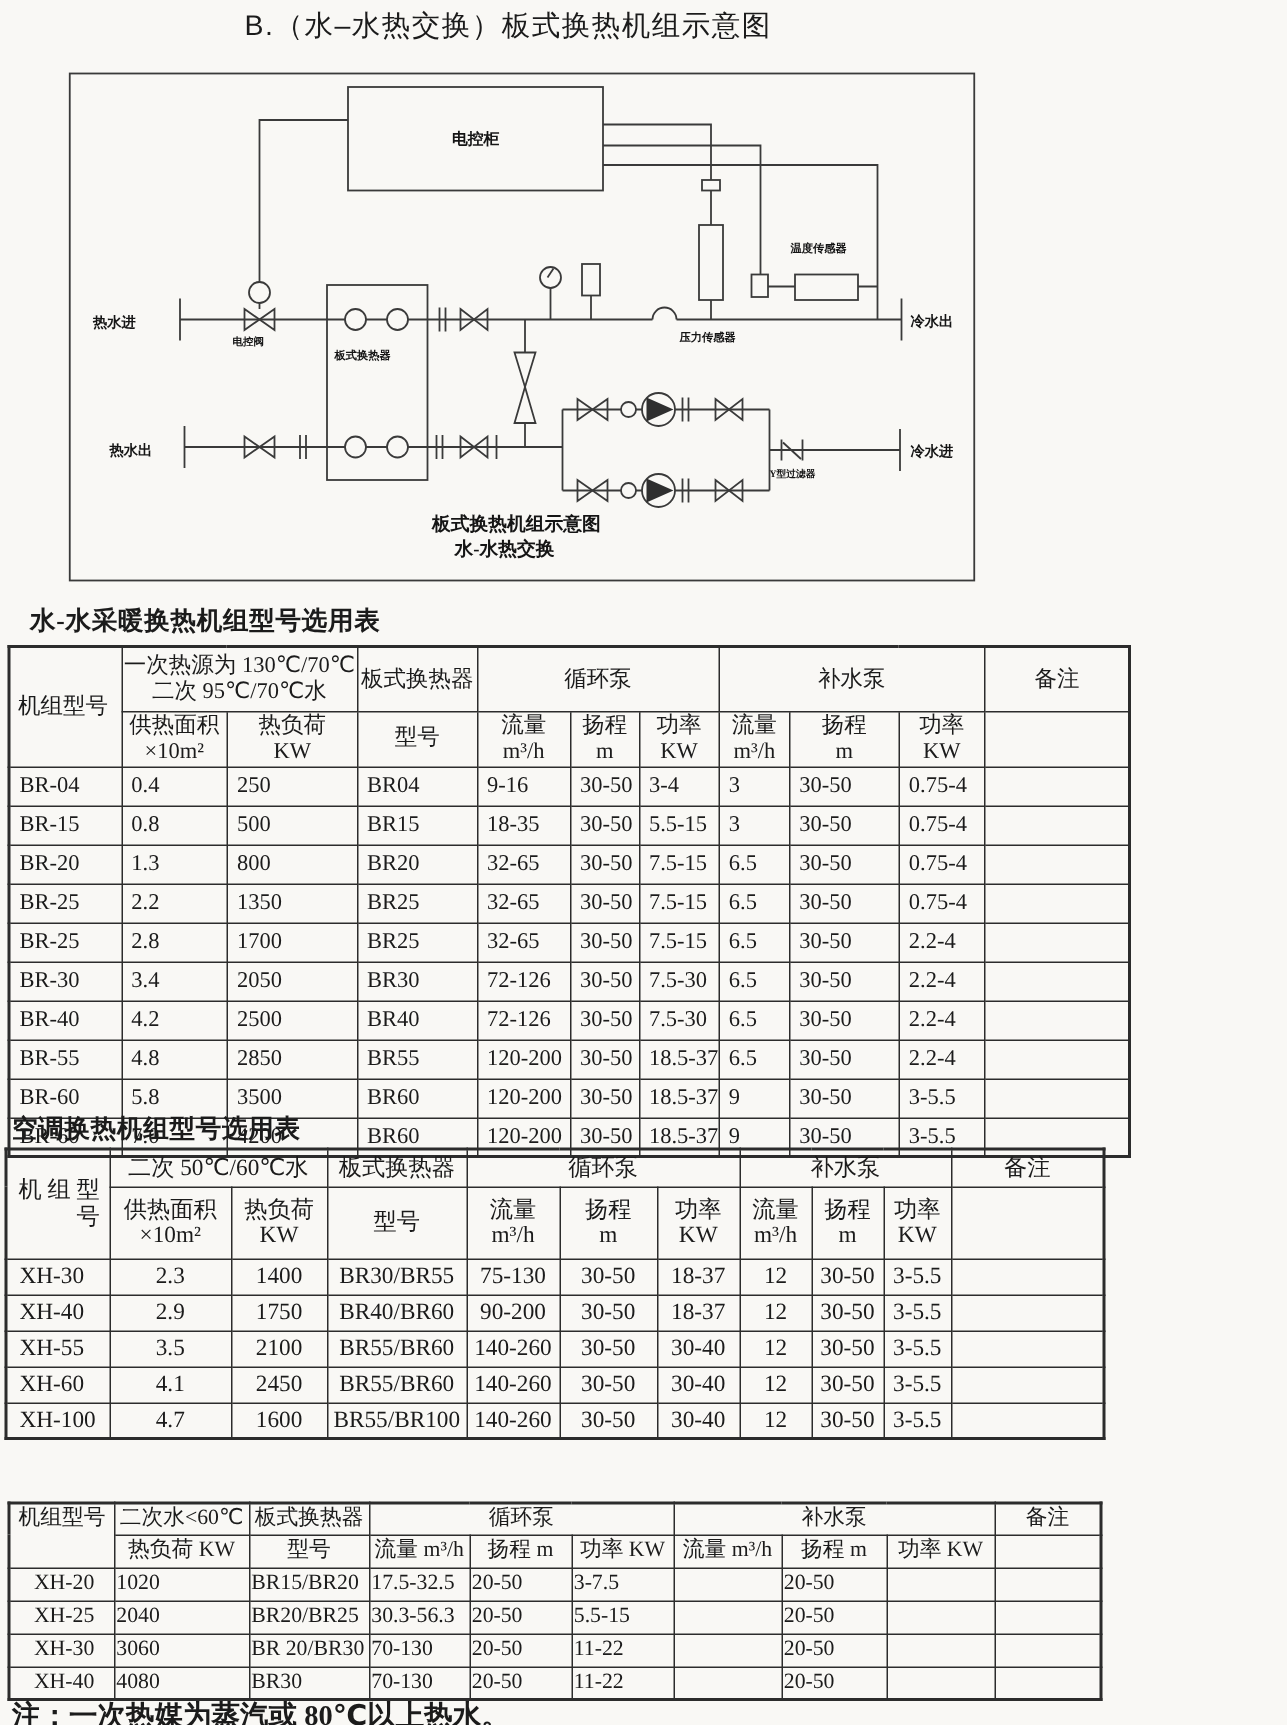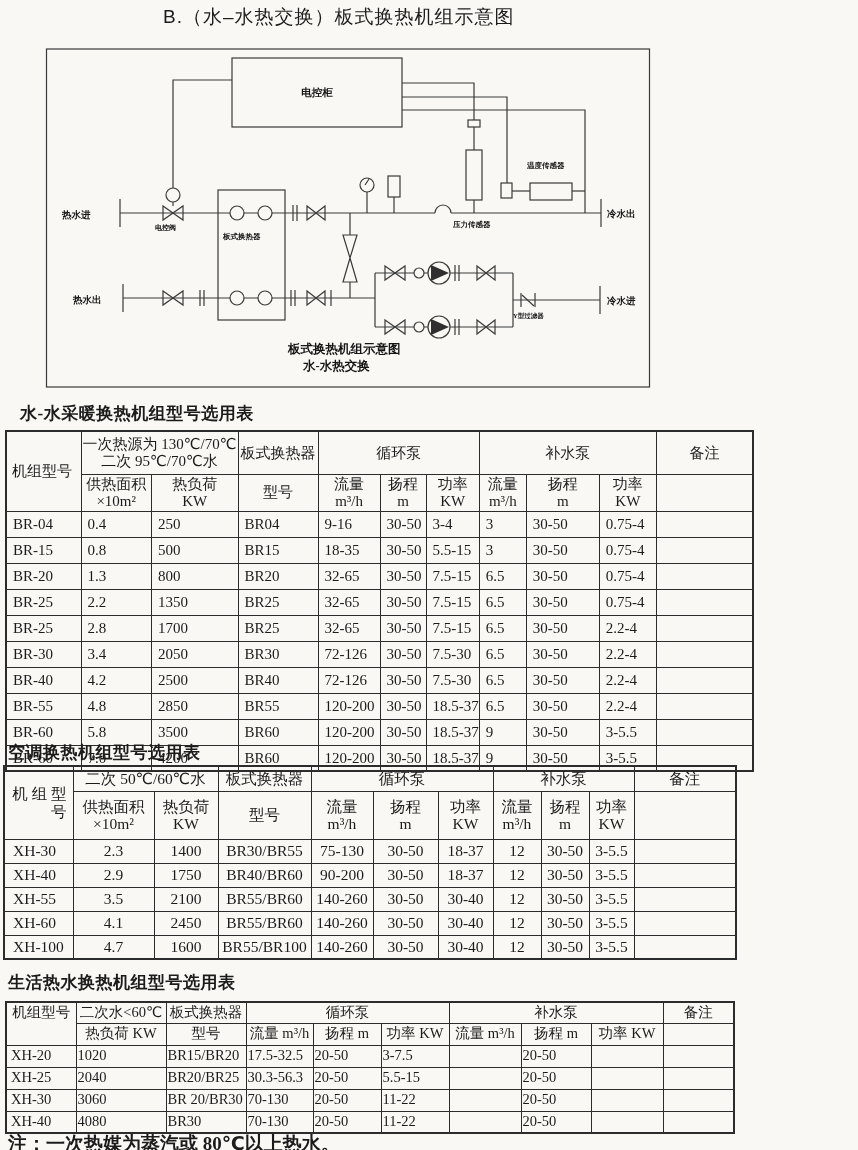--- a/index.html
+++ b/index.html
@@ -22,21 +22,21 @@
   .t1 .hr1{height:43px}.t1 .hr2{height:37px}.t1 tbody tr{height:26px}
   .t1 td{text-align:left;padding:0 0 0 6px;font-size:15px}
   .t2 .hr1{height:25px}.t2 .hr2{height:48px}.t2 tbody tr{height:24px}
   .t2 td{text-align:center;font-size:15.5px}
   .t2 td:first-child{text-align:left;padding-left:8px}
   .t2 th{font-size:15.5px}
   .t2 th.wrapcol{white-space:normal;line-height:18px;padding:0 6px;text-align:right}
   .t3 .hr1{height:21px}.t3 .hr2{height:22px}.t3 tbody tr{height:22px}
   .t3 th{font-size:14.5px}
   .t3 td{text-align:left;font-size:14.5px}
-  .t3 td:first-child{text-align:left;padding-left:4px}
+  .t3 td:first-child{text-align:center;padding-left:4px}
   th.vtop{vertical-align:top;padding-top:2px}
 </style>
 </head>
 <body>
 
 <div class="page">
 
   <div class="main-title">B.（水–水热交换）板式换热机组示意图</div>
 
   <div class="diagram">
@@ -460,21 +460,20 @@
           <td>30-50</td>
           <td>30-40</td>
           <td>12</td>
           <td>30-50</td>
           <td>3-5.5</td>
           <td></td>
         </tr>
       </tbody>
   </table>
 
-  <div class="sec-title" style="left:8px;top:971px">生活热水换热机组型号选用表</div>
   <table class="dtable t3" style="left:5px;top:1001px">
     <colgroup>
       <col style="width:70px">
         <col style="width:90px">
         <col style="width:80px">
         <col style="width:67px">
       <col style="width:68px">
         <col style="width:68px">
         <col style="width:72px">
         <col style="width:70px">

